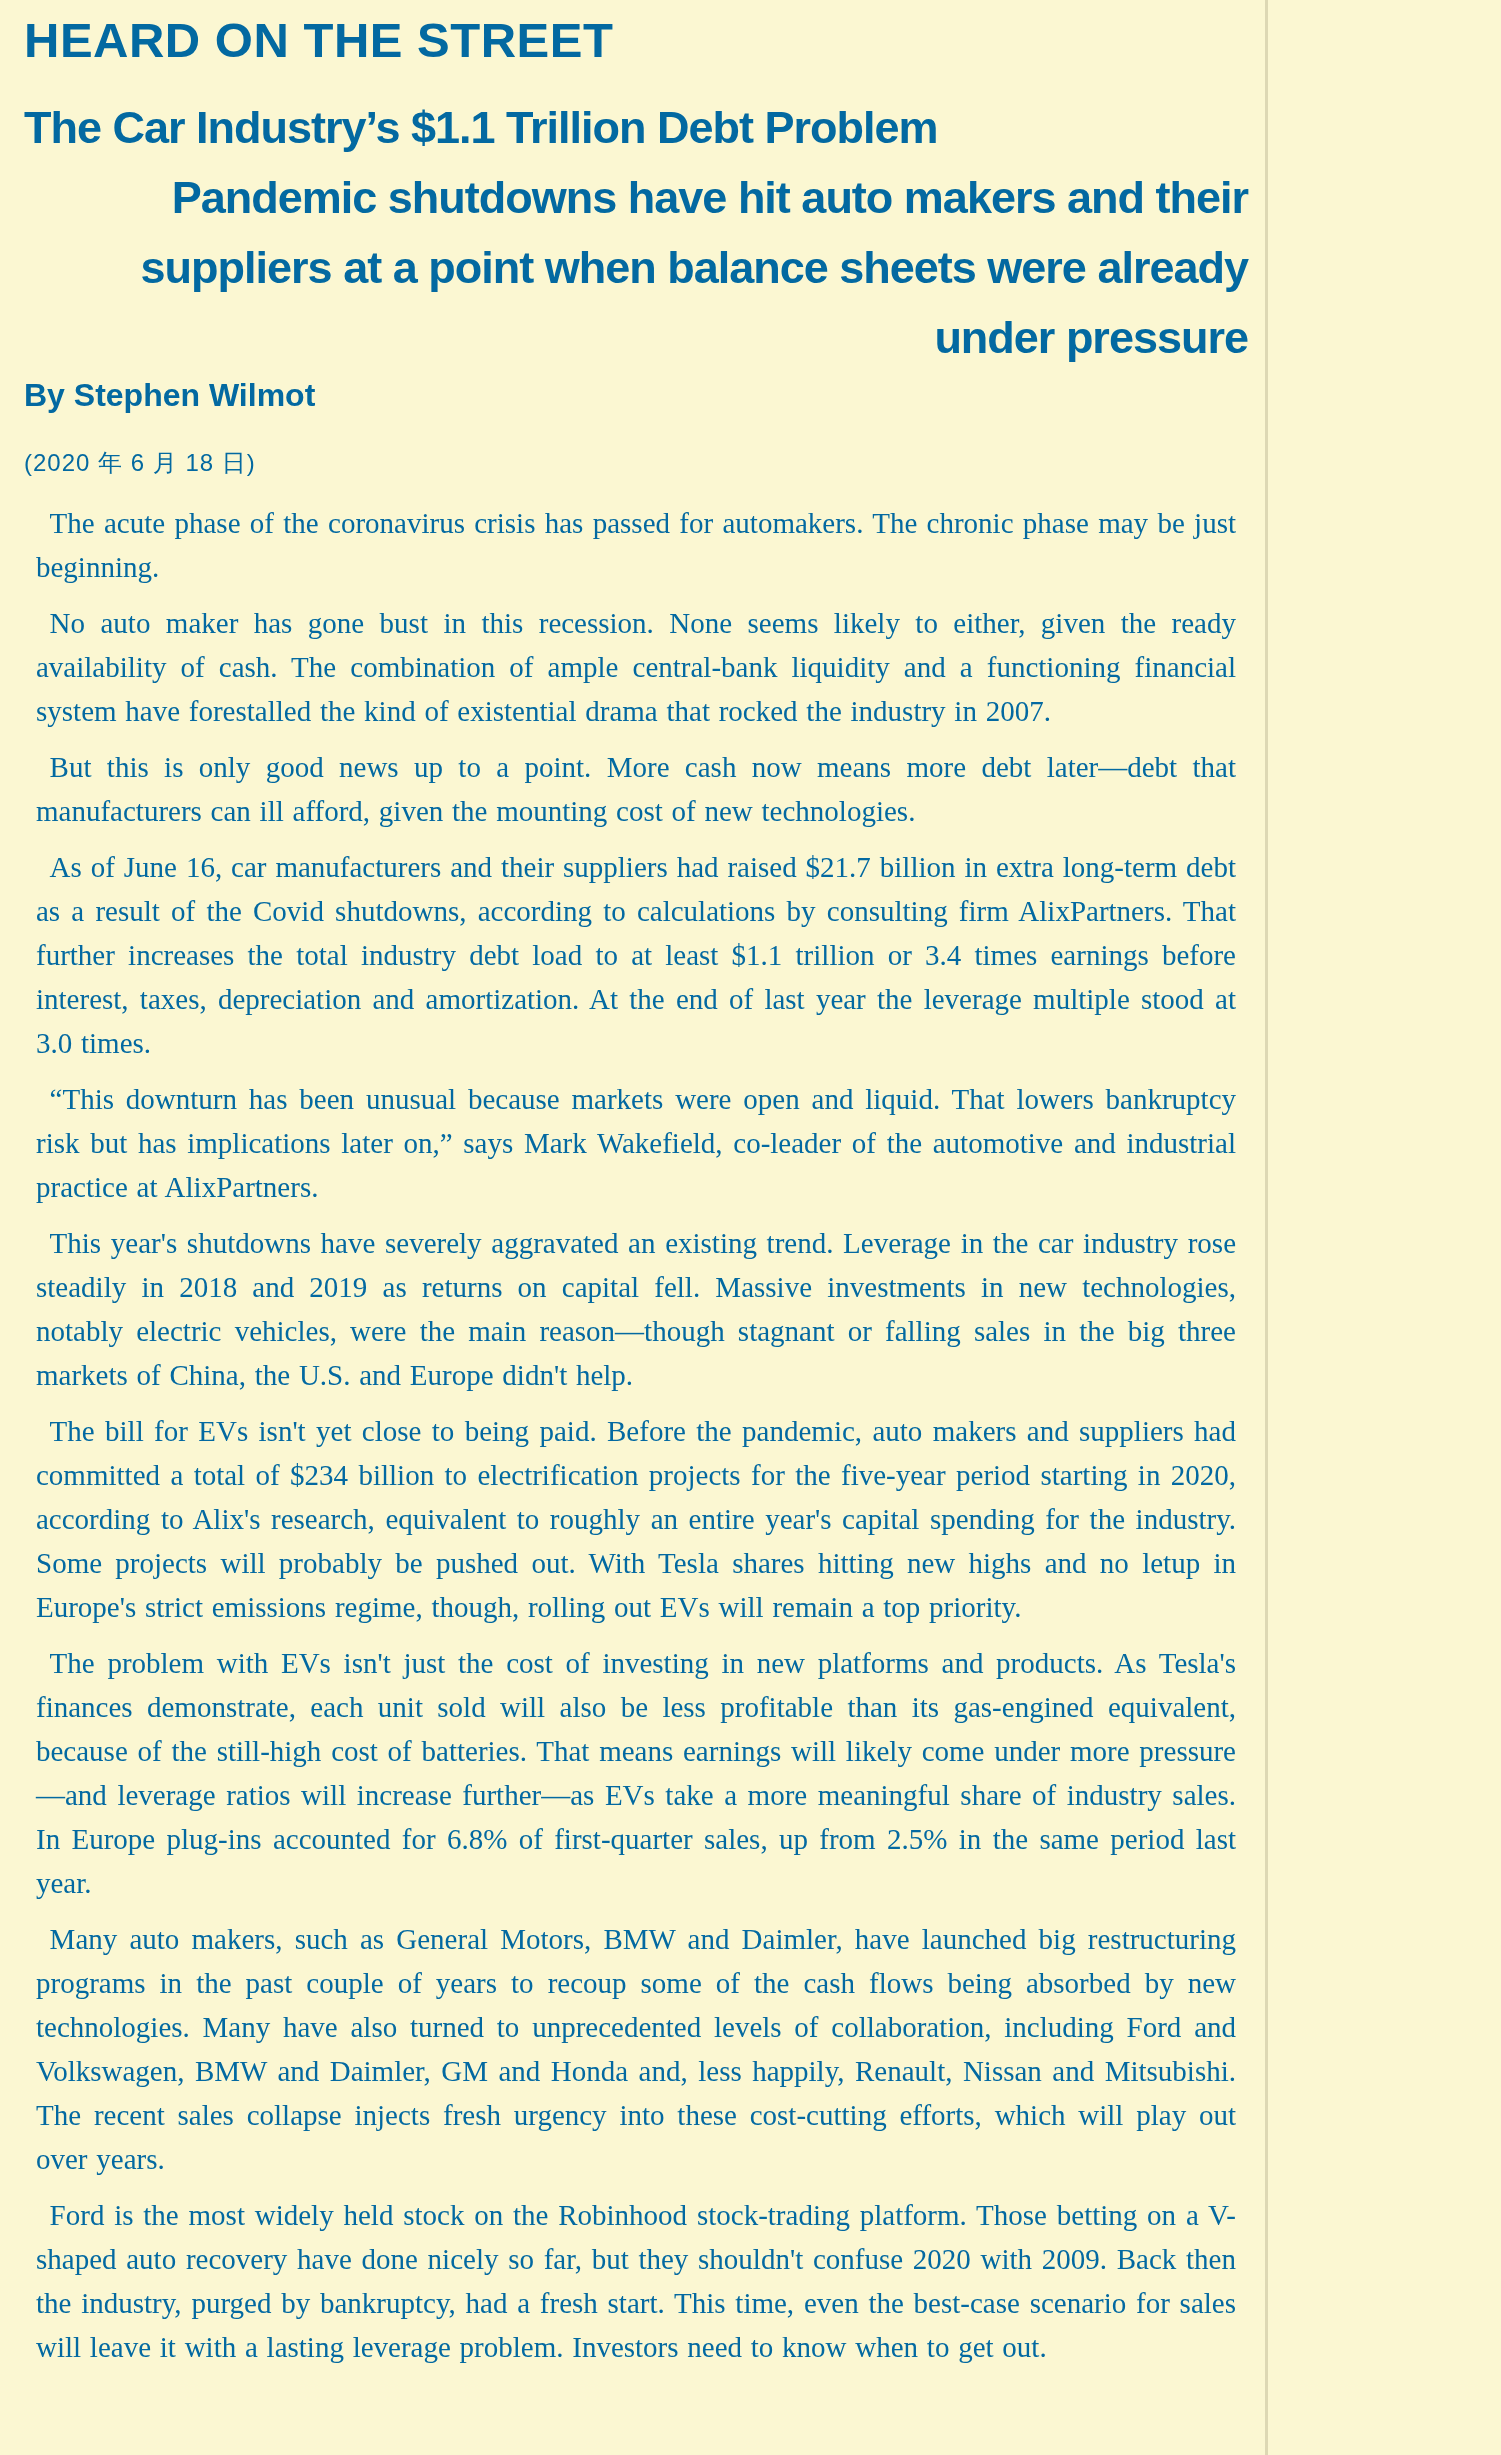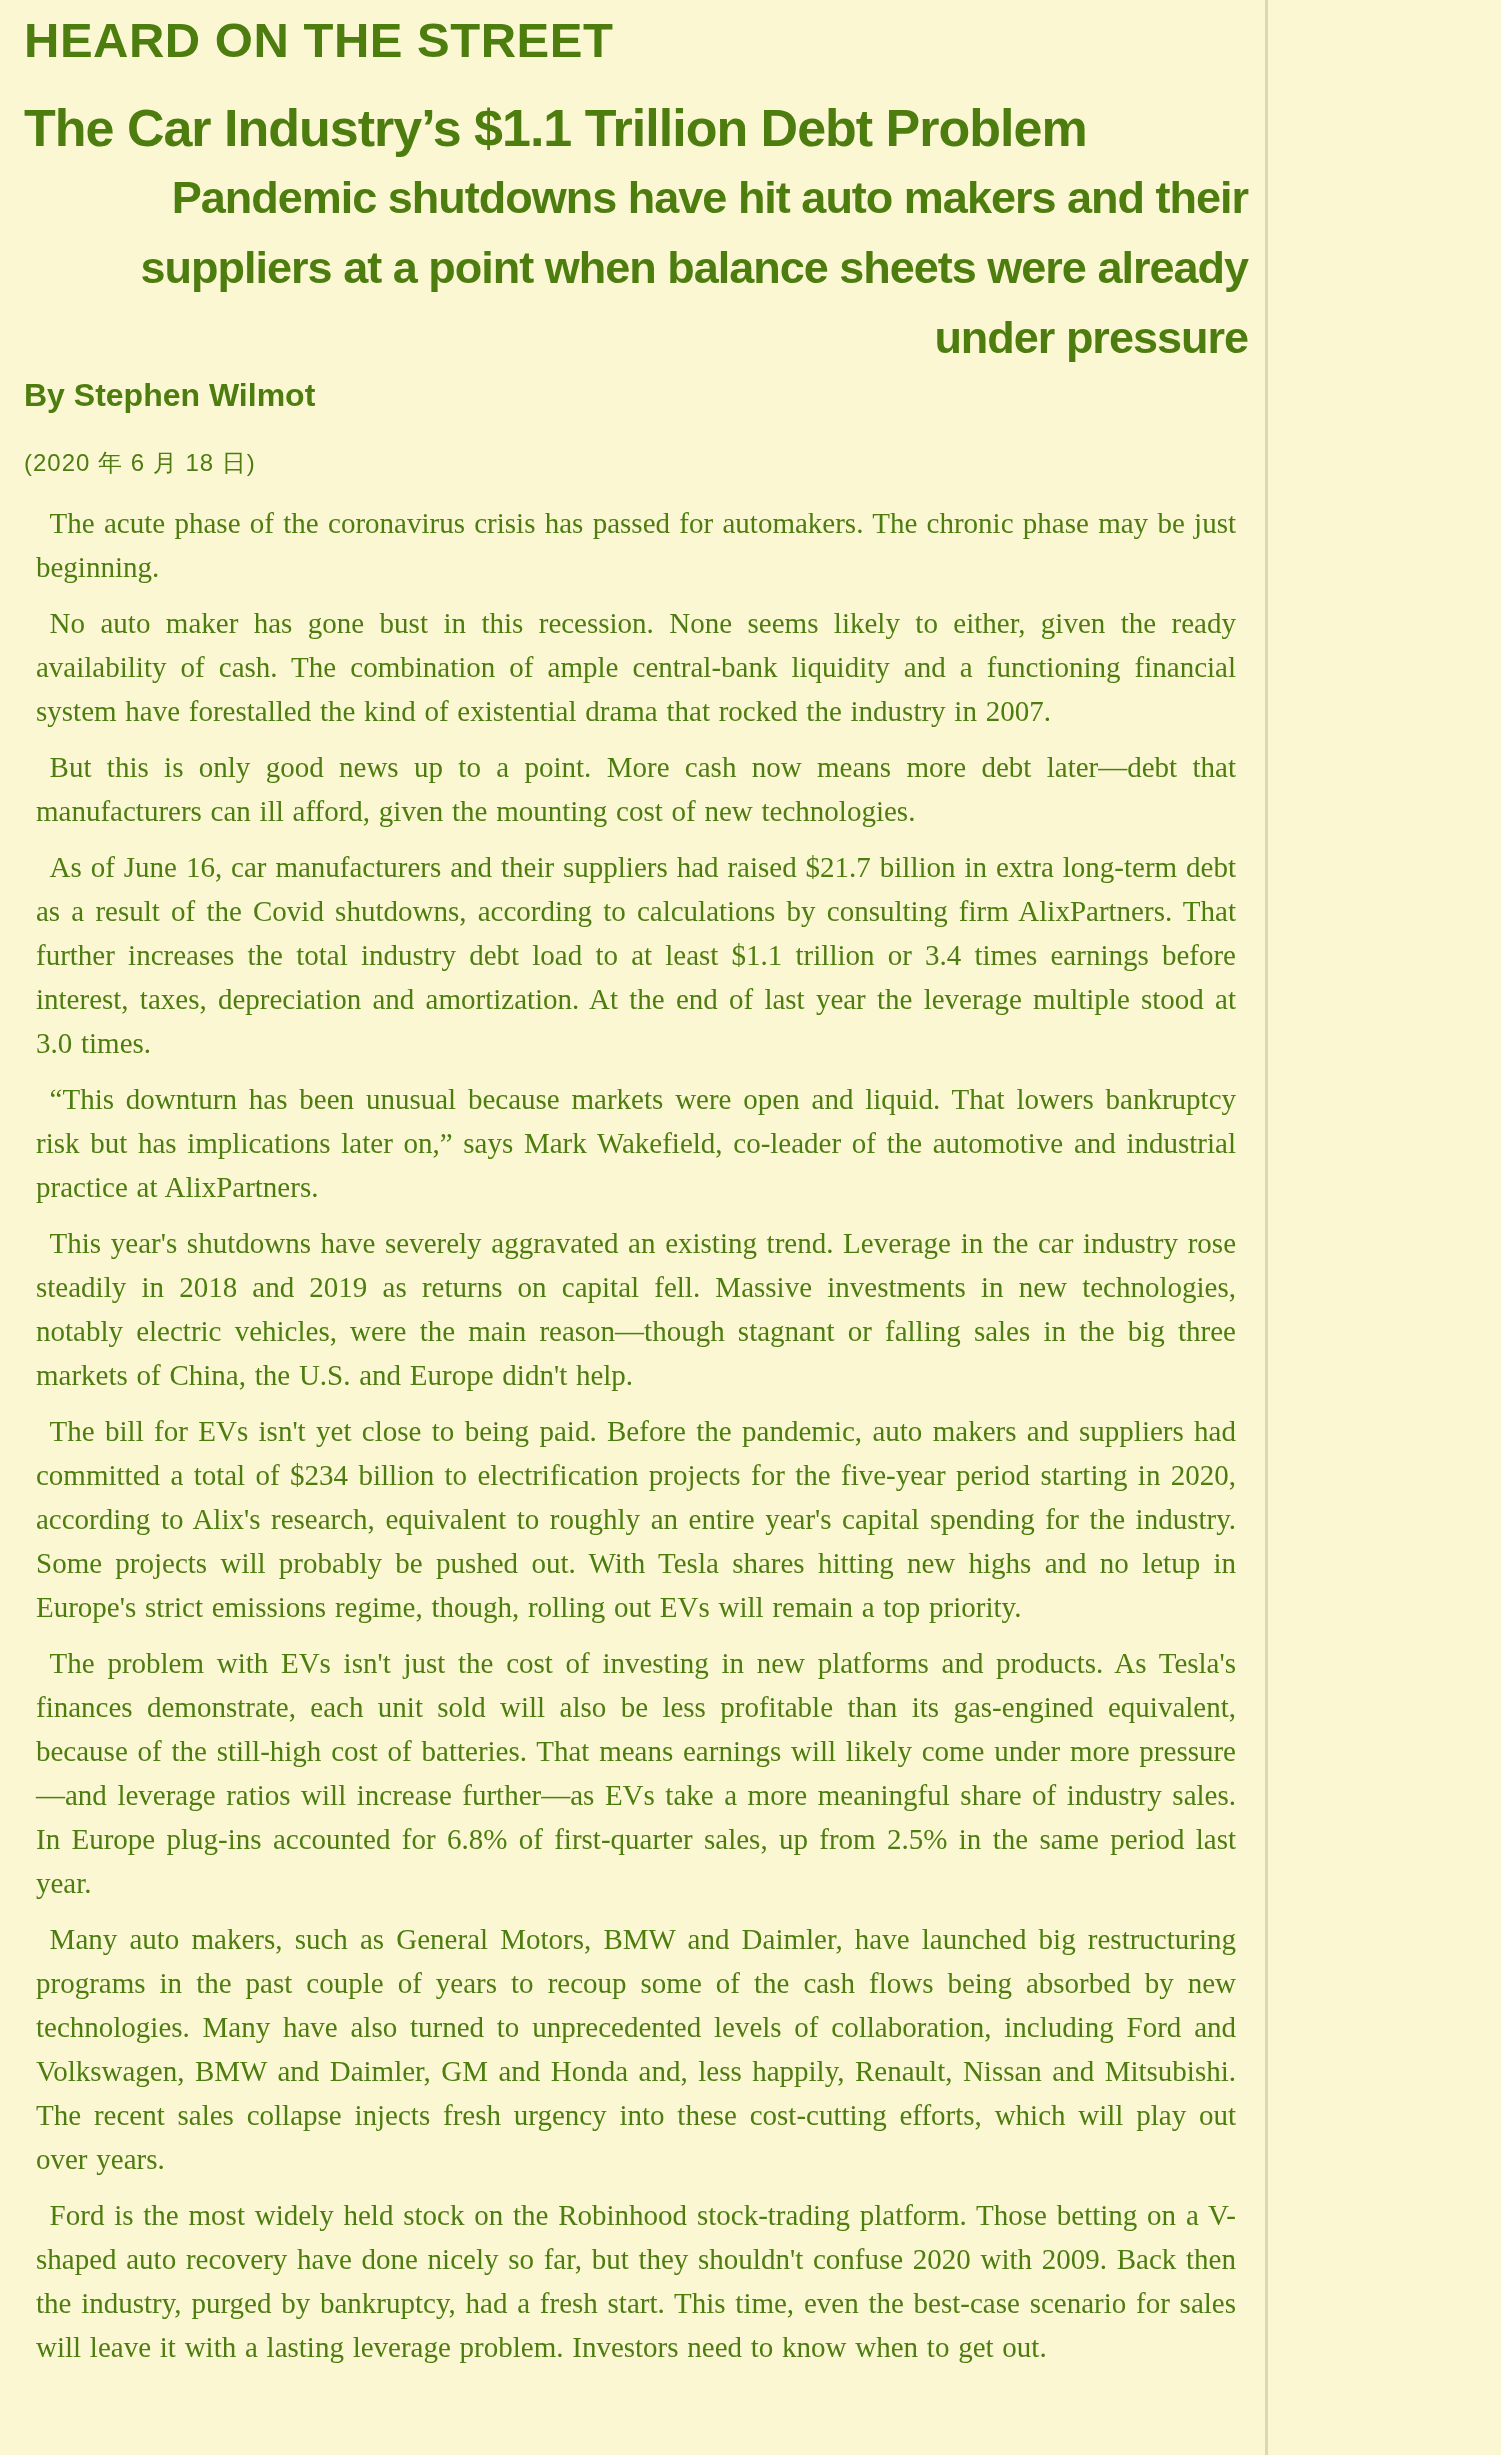--- a/index.html
+++ b/index.html
@@ -6,21 +6,21 @@
     margin: 0;
     padding: 0;
     background: #FBF7D2;
   }
   .page {
     position: relative;
     width: 1272px;
     height: 2455px;
     box-sizing: border-box;
     background: #FBF7D2;
-    color: #4d7c0f;
+    color: #0369a1;
     padding: 5.8px 24px 0 24px;
     overflow: hidden;
     font-family: "Liberation Serif", serif;
   }
   
   .scan-edge {
     position: absolute;
     top: 0;
     right: 3.9px;
     width: 2.9px;
@@ -32,21 +32,21 @@
     font-family: "Liberation Sans", sans-serif;
     font-weight: bold;
     font-size: 49px;
     line-height: 60px;
     letter-spacing: 0.5px;
   }
   .headline {
     margin: 23px 0 0 0;
     font-family: "Liberation Sans", sans-serif;
     font-weight: bold;
-    font-size: 52px;
+    font-size: 45px;
     line-height: 70px;
     letter-spacing: -1px;
   }
   .subheadline {
     margin: 0;
     font-family: "Liberation Sans", sans-serif;
     font-weight: bold;
     font-size: 45px;
     line-height: 70px;
     letter-spacing: -1px;

